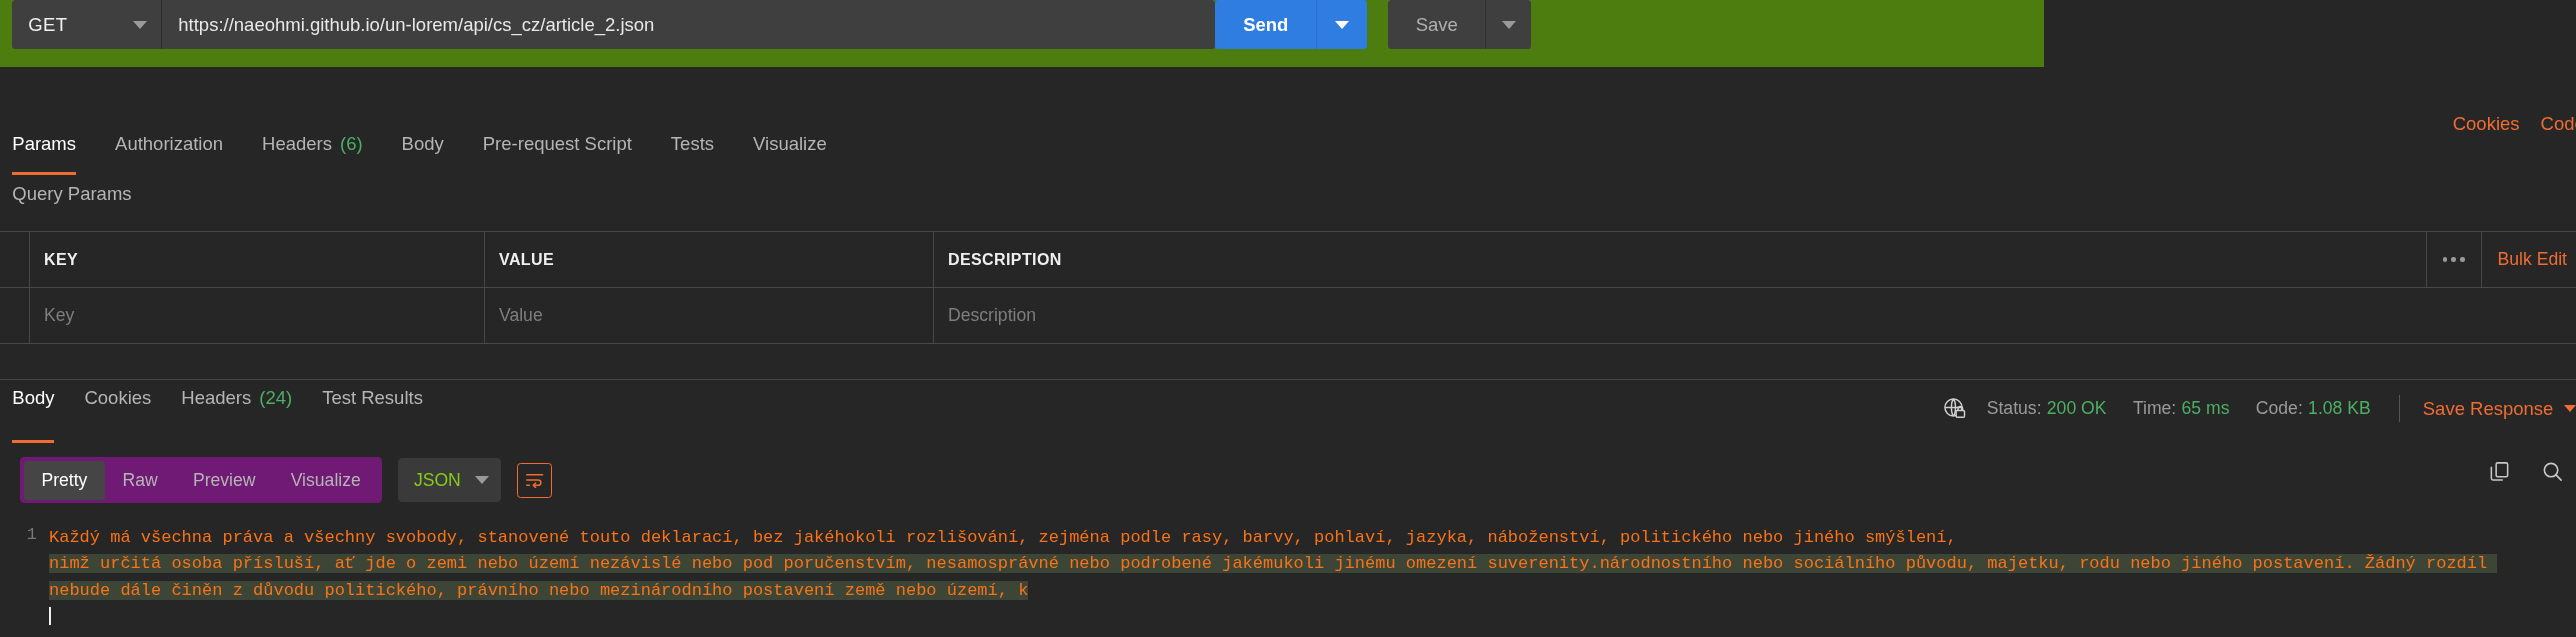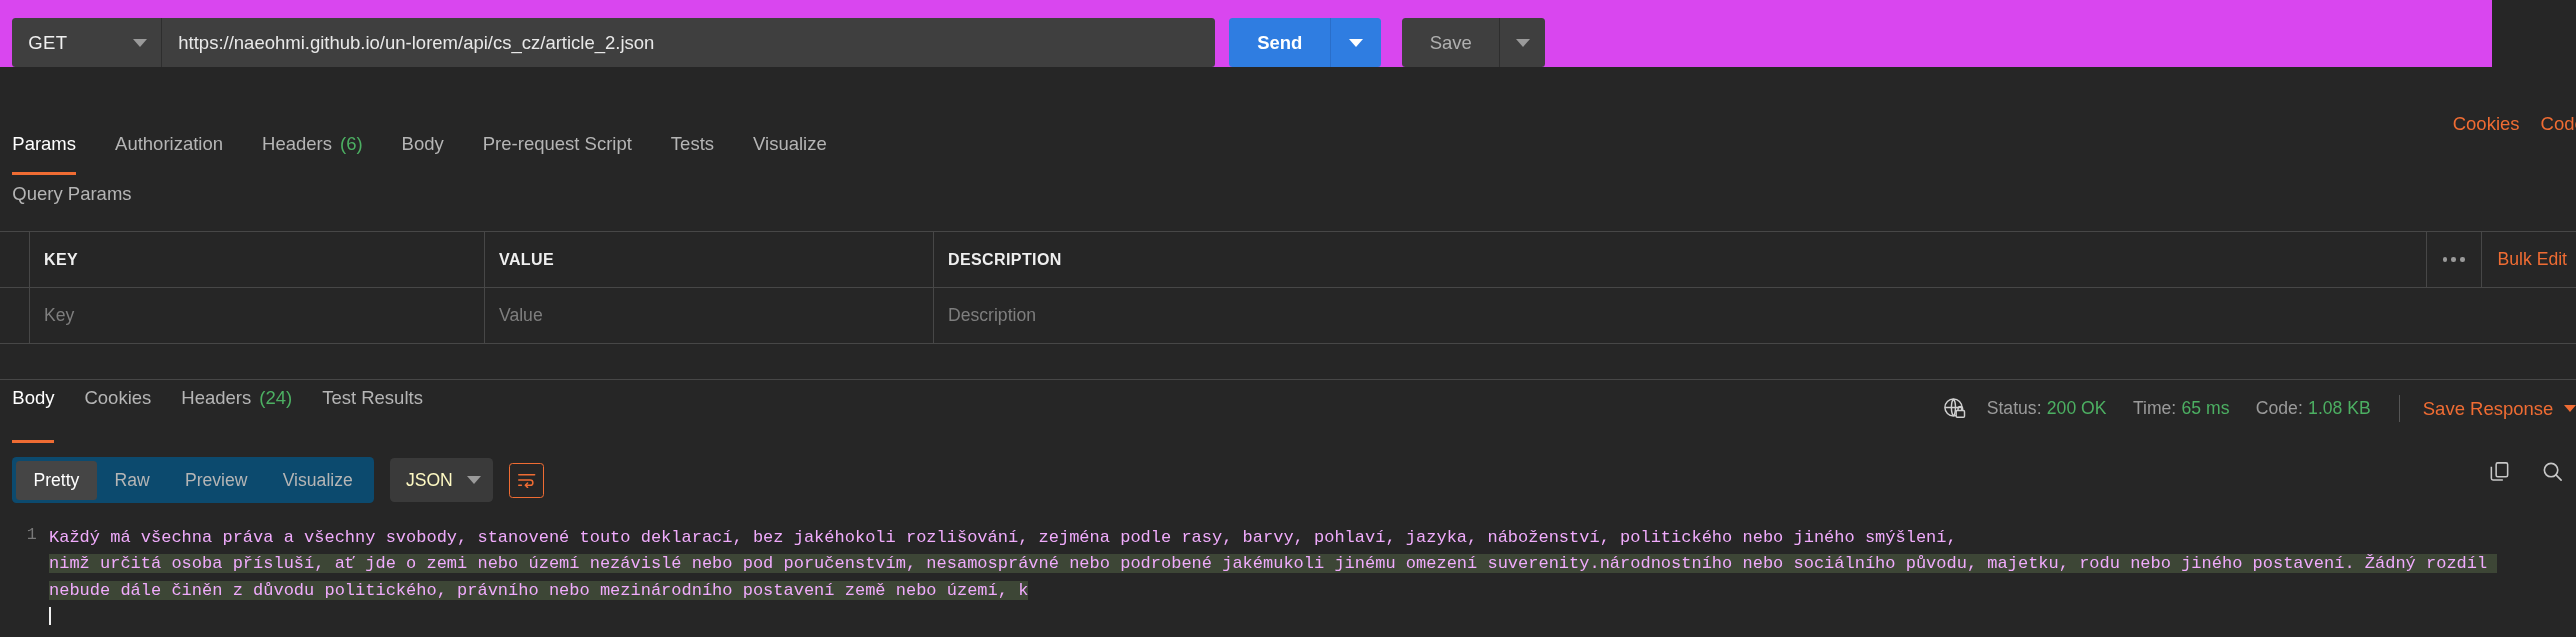--- a/index.html
+++ b/index.html
@@ -6,23 +6,23 @@
   html, body {
     width: 2576px; height: 638px;
     background: #262626;
     font-family: "Liberation Sans", sans-serif;
     overflow: hidden;
   }
 
   
   .req-bar {
     position: absolute; left: 0; top: 0;
-    width: 2492px; height: 67px;
-    background: #d946ef;
-    display: flex; align-items: flex-end;
+    width: 2044px; height: 67px;
+    background: #4d7c0f;
+    display: flex; align-items: flex-start;
     padding: 0 12.3px;
   }
   .method-box {
     width: 150px; height: 49px;
     background: #3f3f3f;
     border-radius: 3.5px 0 0 3.5px;
     display: flex; align-items: center; justify-content: space-between;
     padding: 0 14px 0 16px;
     border-right: 0.9px solid #2e2e2e;
   }
@@ -38,21 +38,21 @@
     flex: 0 0 1053px; height: 49px;
     background: #3f3f3f;
     border-radius: 0 3.5px 3.5px 0;
     display: flex; align-items: center;
     padding: 0 16px;
     overflow: hidden;
   }
   .url-text {
     color: #e8e8e8; font-size: 18.5px; white-space: nowrap;
   }
-  .send-wrap { display: flex; margin-left: 14px; height: 49px; }
+  .send-wrap { display: flex; height: 49px; }
   .send-btn {
     width: 101px; height: 49px;
     background: #2f7de1; color: #ffffff;
     border: none; border-radius: 3.5px 0 0 3.5px;
     font-family: "Liberation Sans", sans-serif;
     font-size: 18.5px; font-weight: bold;
     display: flex; align-items: center; justify-content: center;
     cursor: pointer;
   }
   .send-caret-btn {
@@ -188,36 +188,37 @@
     border-top: 7px solid #ef6c33;
   }
 
   
   .body-toolbar {
     position: absolute; left: 12.3px; top: 457px;
     display: flex; align-items: center;
   }
   .seg {
     display: flex; align-items: center;
-    background: #0c4a6e; border-radius: 4.4px; height: 46px;
+    background: #701a75; border-radius: 4.4px; height: 46px;
     padding: 0 3.5px;
+    margin-left: 8px;
   }
   .seg-item {
     height: 39px; display: flex; align-items: center;
     padding: 0 17.6px; color: #b5b5b5; font-size: 17.6px;
     border-radius: 3.5px; cursor: pointer; white-space: nowrap;
   }
   .seg-item.active { color: #ffffff; background: #454545; }
   .json-select {
     margin-left: 16px; height: 44px;
     display: flex; align-items: center; gap: 14px;
     background: #3a3a3a; border-radius: 4.4px;
     padding: 0 12.3px 0 16px; cursor: pointer;
   }
-  .json-select span { color: #fef9c3; font-size: 17.6px; }
+  .json-select span { color: #84cc16; font-size: 17.6px; }
   .wrap-btn {
     margin-left: 16px; width: 35px; height: 35px;
     border: 0.9px solid #ef6c33; border-radius: 3.5px;
     display: flex; align-items: center; justify-content: center;
     cursor: pointer;
   }
   .resp-icons {
     position: absolute; right: 12.3px; top: 460px;
     display: flex; align-items: center; gap: 30px;
   }
@@ -231,21 +232,21 @@
     display: flex;
   }
   .gutter {
     width: 49px; padding-top: 8.8px;
     text-align: right; padding-right: 12.3px;
     color: #787878; font-size: 16.7px;
     font-family: "Liberation Mono", monospace;
   }
   .code {
     flex: 1; padding-top: 8.8px; padding-right: 24px;
-    color: #f0abfc; font-size: 17px; line-height: 26.4px;
+    color: #f97316; font-size: 17px; line-height: 26.4px;
     font-family: "Liberation Mono", monospace;
     white-space: pre-wrap; word-break: normal;
   }
   .sel { background: #3d4636; }
   .caret-bar {
     display: inline-block; width: 1.8px; height: 17.6px;
     background: #f0f0f0; vertical-align: -3.5px;
   }
 </style>
 </head>

